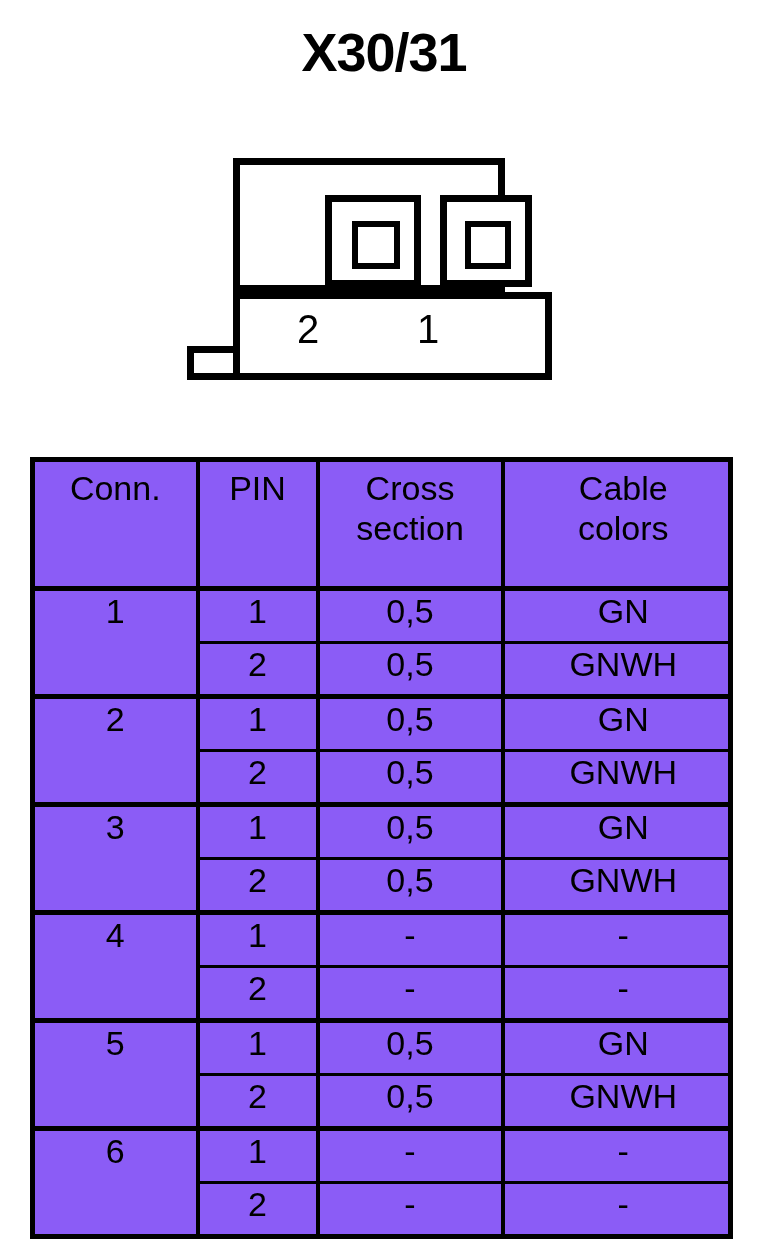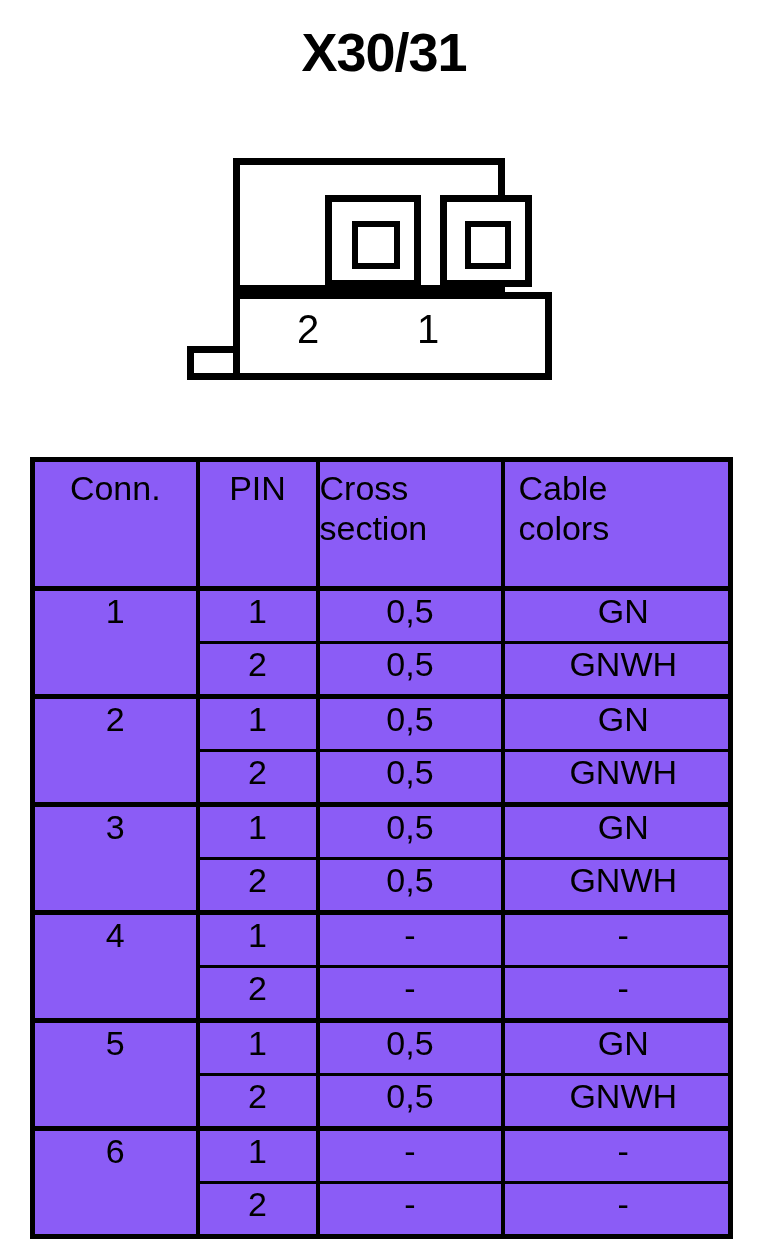--- a/index.html
+++ b/index.html
@@ -125,21 +125,21 @@
   #pin-table td:first-child { border-left: none; }
   #pin-table th:last-child,
   #pin-table td:last-child  { border-right: none; padding-left: 14px; }
 
   #pin-table thead th {
     height: 118px;
     border-bottom: 5px solid #000;
     padding-top: 6px;
   }
   .th-center { text-align: center; }
-  .th-left   { text-align: left; padding-left: 10px; }
+  .th-left   { text-align: center; padding-left: 10px; }
 
   #pin-table tbody td {
     height: 50px;
   }
   
   tr.group-start > td { border-top: 5px solid #000; }
   
   tr.group-end > td { border-top: 3px solid #000; }
 
   td.cell-conn {

